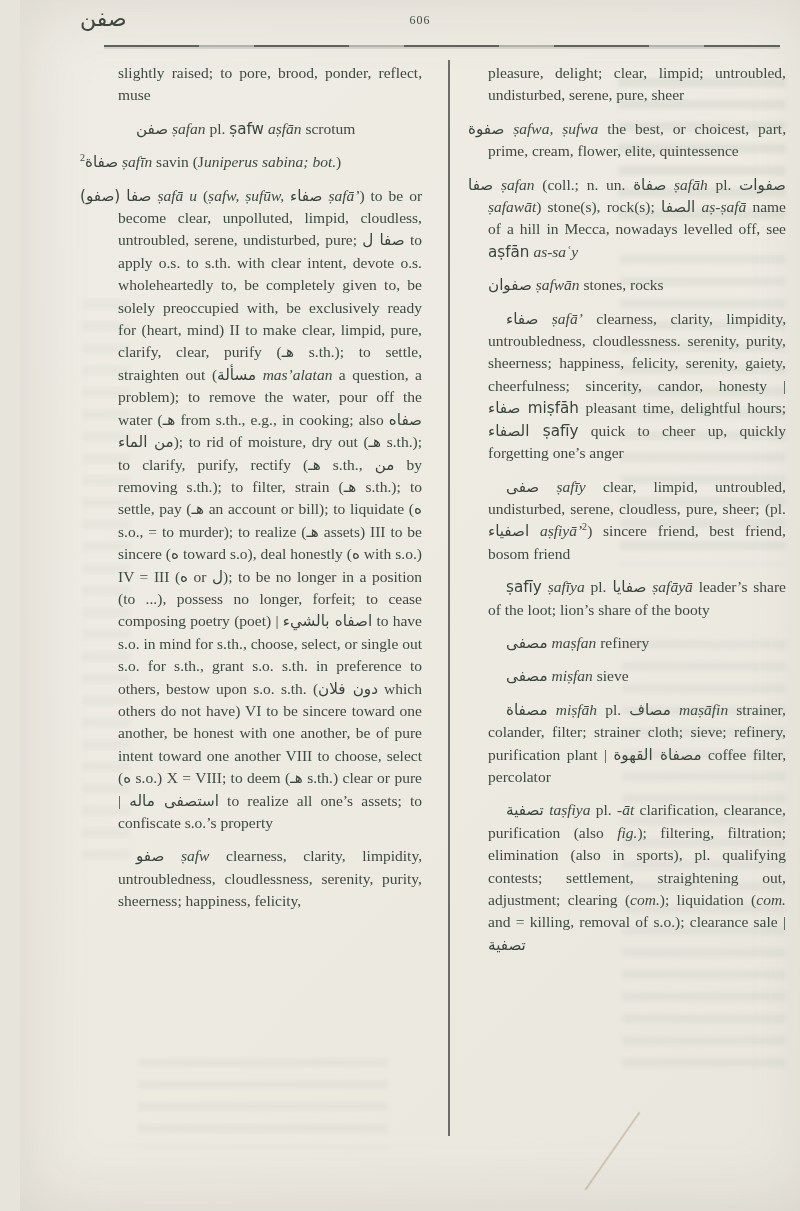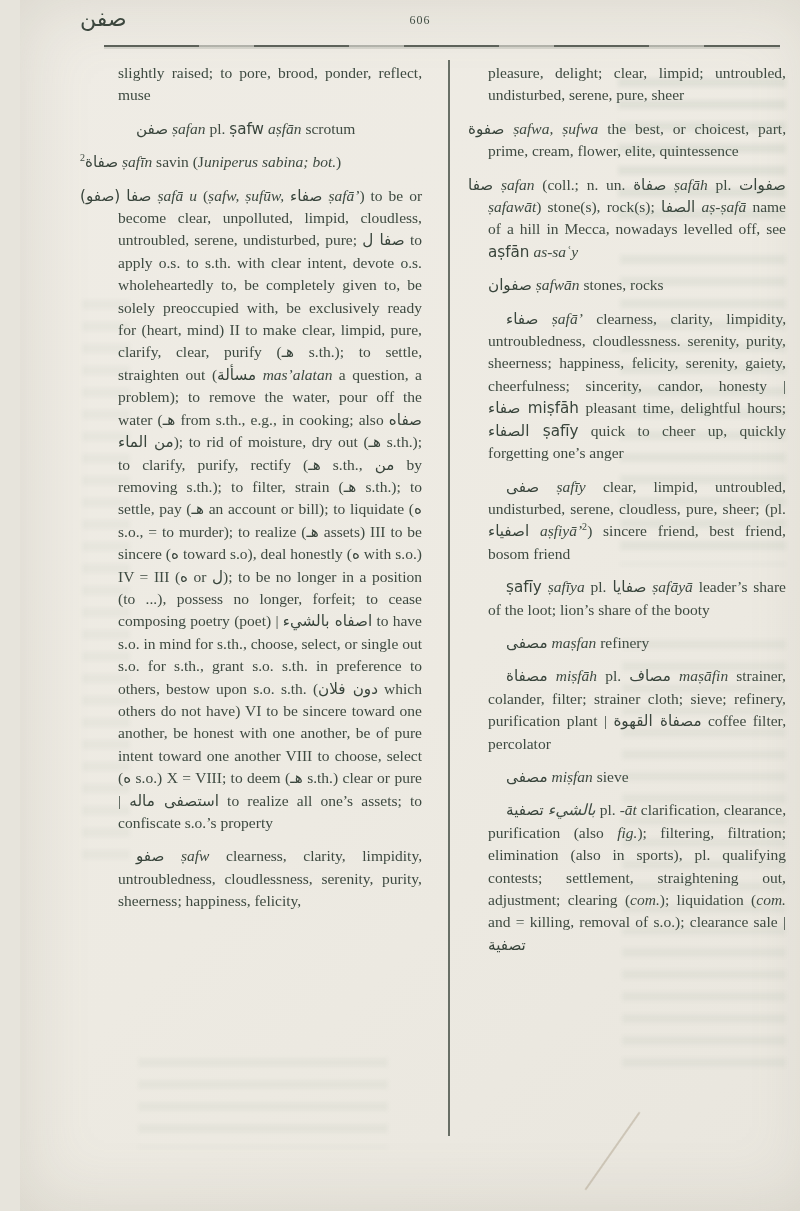--- a/index.html
+++ b/index.html
@@ -97,23 +97,23 @@
 
   <div class="col col-right">
       <p class="p-cont">pleasure, delight; clear, limpid; untroubled, undisturbed, serene, pure, sheer</p>
       <p class="p-out"><span class="ar">صفوة</span> <i>ṣafwa, ṣufwa</i> the best, or choicest, part, prime, cream, flower, elite, quintessence</p>
       <p class="p-out"><span class="ar">صفا</span> <i>ṣafan</i> (coll.; n. un. <span class="ar">صفاة</span> <i>ṣafāh</i> pl. <span class="ar">صفوات</span> <i>ṣafawāt</i>) stone(s), rock(s); <span class="ar">الصفا</span> <i>aṣ-ṣafā</i> name of a hill in Mecca, nowadays levelled off, see <span class="ar">aṣfān</span> <i>as-saʿy</i></p>
       <p class="p-flush"><span class="ar">صفوان</span> <i>ṣafwān</i> stones, rocks</p>
       <p class="p-entry"><span class="ar">صفاء</span> <i>ṣafā’</i> clearness, clarity, limpidity, untroubledness, cloudlessness. serenity, purity, sheerness; happiness, felicity, serenity, gaiety, cheerfulness; sincerity, candor, honesty | <span class="ar">miṣfāh صفاء</span> pleasant time, delightful hours; <span class="ar">ṣafīy الصفاء</span> quick to cheer up, quickly forgetting one’s anger</p>
       <p class="p-entry"><span class="ar">صفى</span> <i>ṣafīy</i> clear, limpid, untroubled, undisturbed, serene, cloudless, pure, sheer; (pl. <span class="ar">اصفياء</span> <i>aṣfiyā’</i><sup>2</sup>) sincere friend, best friend, bosom friend</p>
       <p class="p-entry"><span class="ar">ṣafīy</span> <i>ṣafīya</i> pl. <span class="ar">صفايا</span> <i>ṣafāyā</i> leader’s share of the loot; lion’s share of the booty</p>
       <p class="p-entry"><span class="ar">مصفى</span> <i>maṣfan</i> refinery</p>
+      <p class="p-entry"><span class="ar">مصفى</span> <i>miṣfan</i> sieve</p>
       <p class="p-entry"><span class="ar">مصفاة</span> <i>miṣfāh</i> pl. <span class="ar">مصاف</span> <i>maṣāfin</i> strainer, colander, filter; strainer cloth; sieve; refinery, purification plant | <span class="ar">مصفاة القهوة</span> coffee filter, percolator</p>
-      <p class="p-entry"><span class="ar">مصفى</span> <i>miṣfan</i> sieve</p>
-      <p class="p-entry"><span class="ar">تصفية</span> <i>بالشيء</i> pl. <i>-āt</i> clarification, clearance, purification (also <i>fig.</i>); filtering, filtration; elimination (also in sports), pl. qualifying contests; settlement, straightening out, adjustment; clearing (<i>com.</i>); liquidation (<i>com.</i> and = killing, removal of s.o.); clearance sale | <span class="ar">تصفية</span></p>
+      <p class="p-entry"><span class="ar">تصفية</span> <i>taṣfiya</i> pl. <i>-āt</i> clarification, clearance, purification (also <i>fig.</i>); filtering, filtration; elimination (also in sports), pl. qualifying contests; settlement, straightening out, adjustment; clearing (<i>com.</i>); liquidation (<i>com.</i> and = killing, removal of s.o.); clearance sale | <span class="ar">تصفية</span></p>
     </div>
 
   <div class="ghost" style="left:598px;top:78px;width:168px;height:150px;"></div>
   <div class="ghost" style="left:600px;top:255px;width:166px;height:310px;opacity:.8;"></div>
   <div class="ghost" style="left:602px;top:640px;width:164px;height:430px;opacity:.7;"></div>
   <div class="ghost" style="left:62px;top:300px;width:48px;height:560px;opacity:.55;"></div>
   <div class="ghost" style="left:118px;top:1058px;width:250px;height:90px;opacity:.6;"></div>
   <div class="scratch"></div>
 
 </div>

